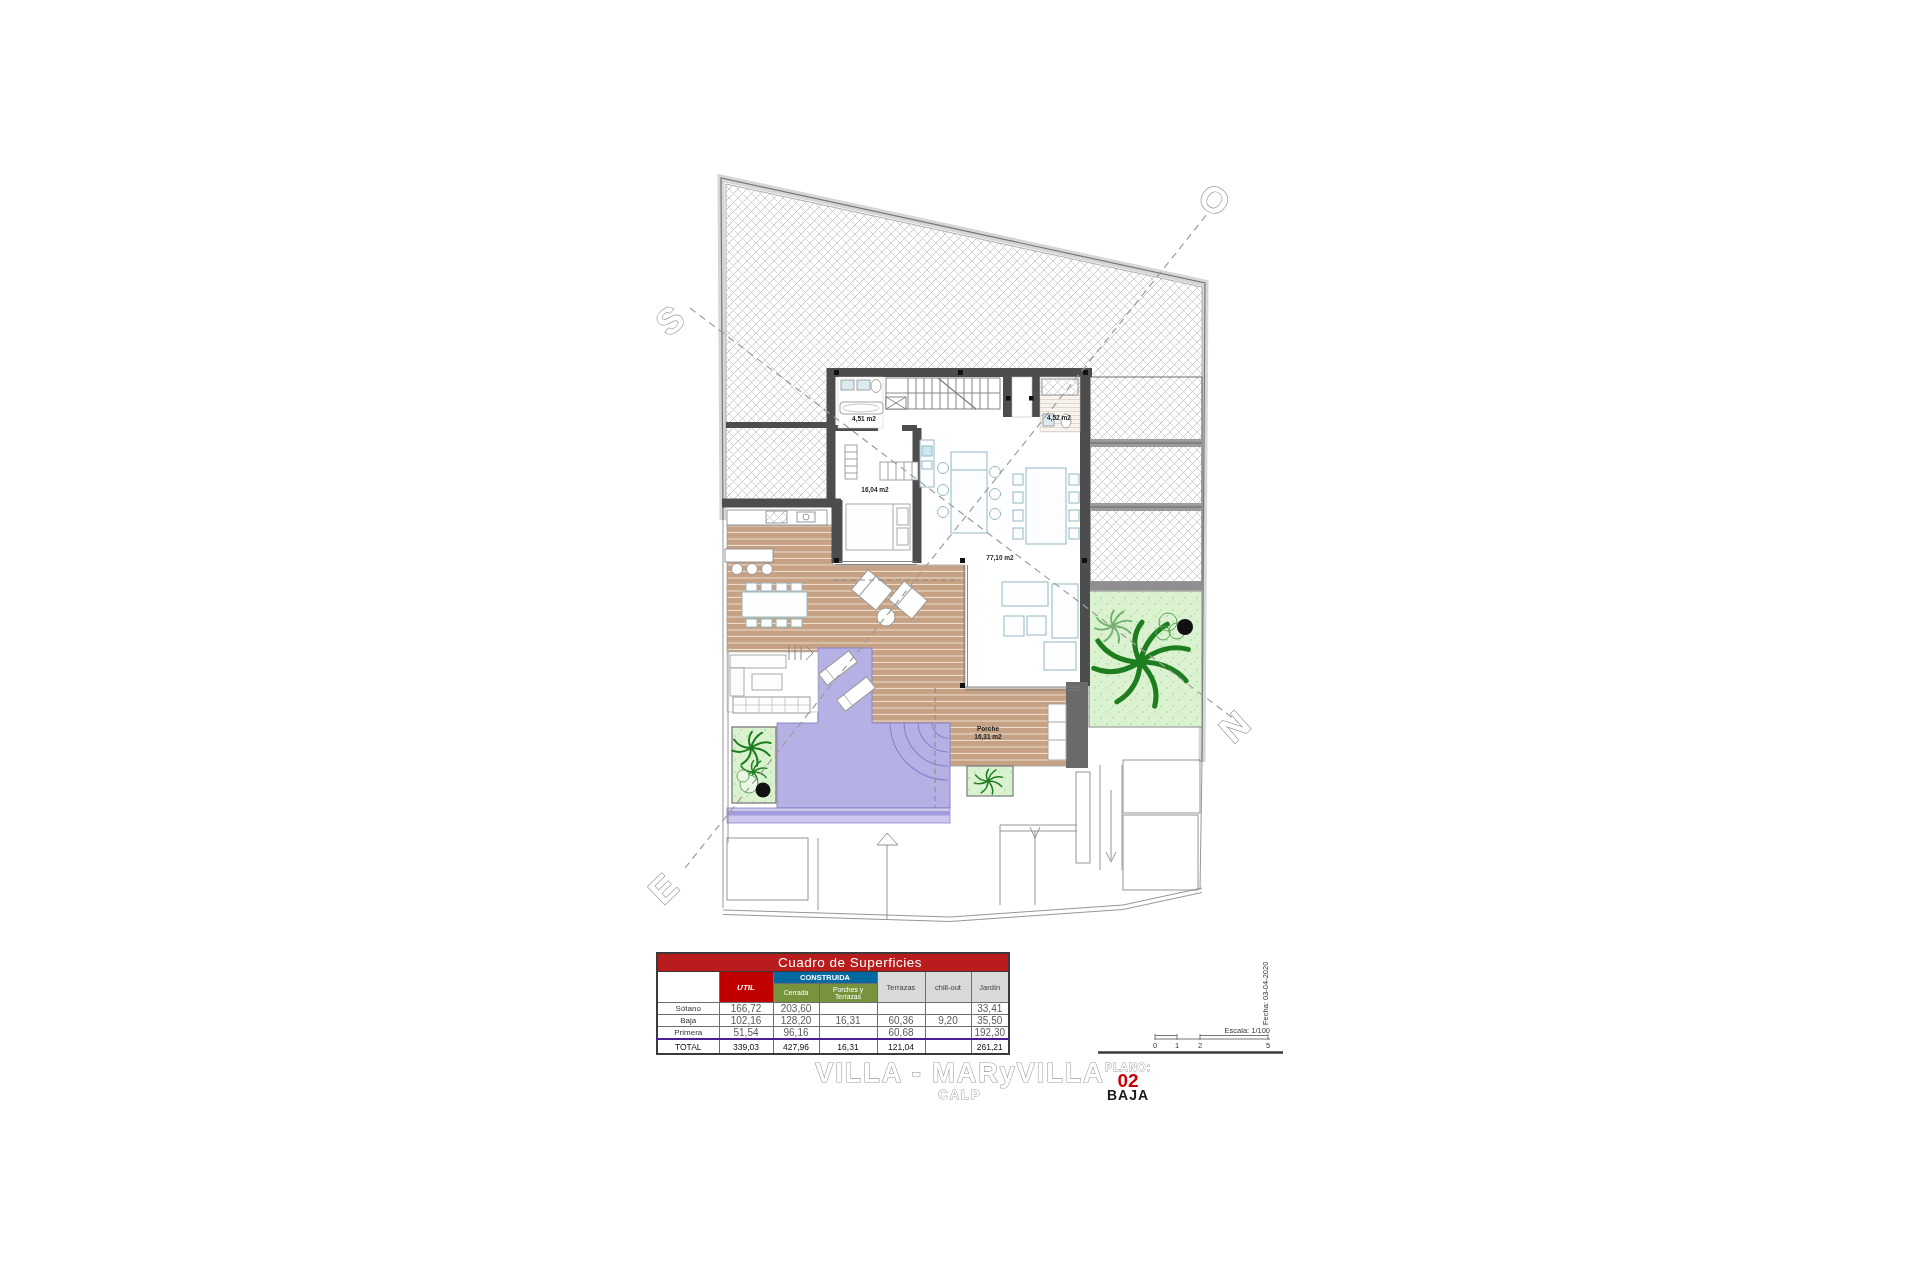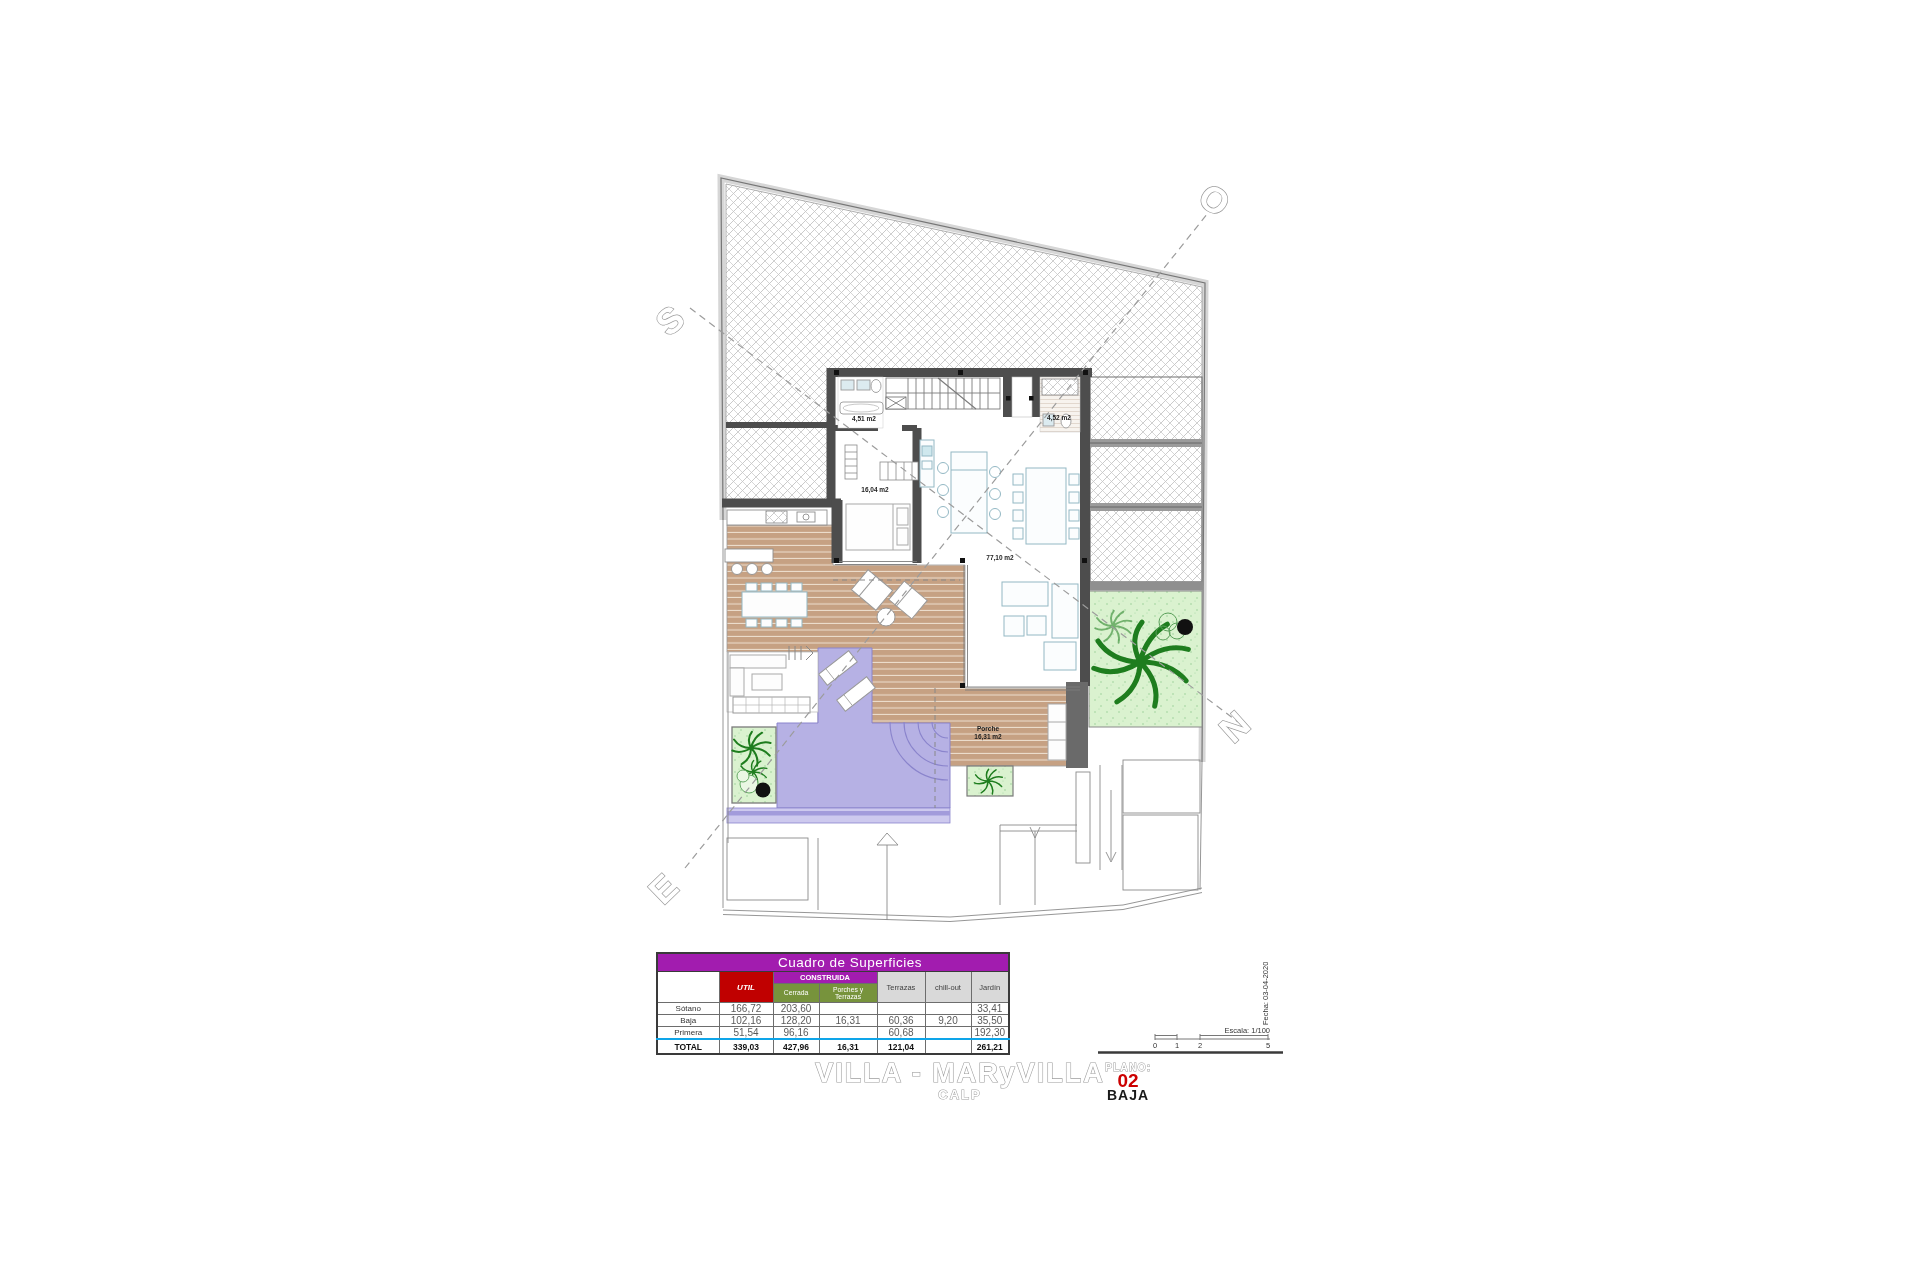--- a/index.html
+++ b/index.html
@@ -5,29 +5,29 @@
   html,body{margin:0;padding:0;background:#fff;}
   #stage{position:relative;width:1920px;height:1280px;background:#ffffff;overflow:hidden;
          font-family:"Liberation Sans", sans-serif;}
   #plan-svg{position:absolute;left:0;top:0;}
   
   #surface-table{position:absolute;left:656px;top:952px;width:352px;border-collapse:collapse;
       table-layout:fixed;font-family:"Liberation Sans",sans-serif;}
   #surface-table td{border:1px solid #6d6d6d;text-align:center;vertical-align:middle;
       font-size:10px;color:#5a5a5a;padding:0;height:11px;background:#fff;overflow:hidden;}
   #surface-table{border:2px solid #3a3a3a;}
-  #surface-table td.tbl-title{background:#a21caf;color:#fff;font-size:13.5px;height:17px;
+  #surface-table td.tbl-title{background:#b91c1c;color:#fff;font-size:13.5px;height:17px;
       letter-spacing:.5px;border:1px solid #3a3a3a;padding-left:34px;}
   #surface-table td.h-blank{background:#fff;}
   #surface-table td.h-util{background:#c00000;color:#fff;font-weight:bold;font-size:8px;font-style:italic;}
-  #surface-table td.h-constr{background:#a21caf;color:#fff;font-weight:bold;font-size:7.5px;height:11px;}
+  #surface-table td.h-constr{background:#0369a1;color:#fff;font-weight:bold;font-size:7.5px;height:11px;}
   #surface-table td.h-sub{background:#77933c;color:#fff;font-size:6.8px;line-height:1.05;}
   #surface-table td.h-gray{background:#d9d9d9;color:#404040;font-weight:normal;font-size:7.5px;}
   #surface-table td.row-label{font-weight:normal;color:#333;font-size:8px;}
-  #surface-table tr.total-row td{font-weight:bold;color:#111;font-size:8.5px;border-top:2px solid #0ea5e9;height:13px;}
+  #surface-table tr.total-row td{font-weight:normal;color:#111;font-size:8.5px;border-top:2px solid #4c1d95;height:13px;}
 </style>
 </head>
 <body>
 
 <div id="stage">
 
 <svg id="plan-svg" width="1920" height="1280" viewBox="0 0 1920 1280">
   <defs>
     <pattern id="xh" width="9" height="9" patternUnits="userSpaceOnUse">
       <rect width="9" height="9" fill="#ffffff"></rect>

